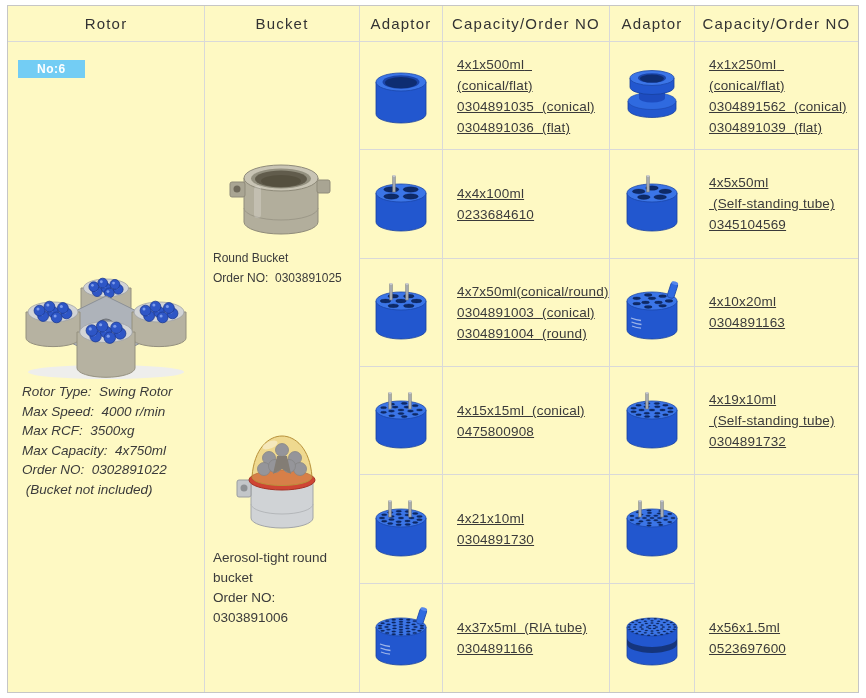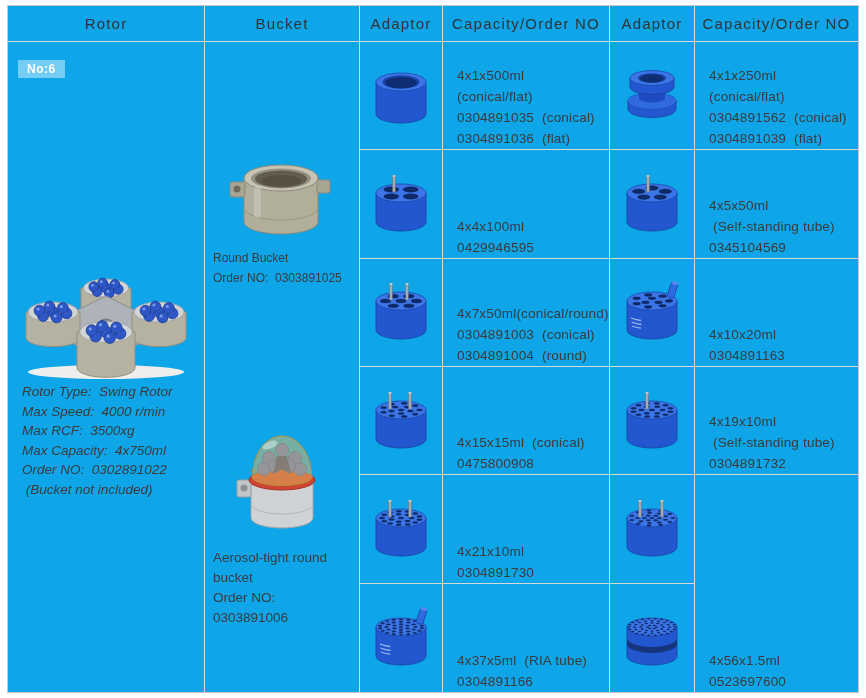--- a/index.html
+++ b/index.html
@@ -1,32 +1,32 @@
 <!DOCTYPE html>
 <html><head>
 <meta charset="utf-8">
 <style>
   html,body{margin:0;padding:0;background:#fff;}
   .page{position:relative;width:866px;height:698px;background:#ffffff;
         font-family:"Liberation Sans",sans-serif;color:#3a3a3a;overflow:hidden;}
   .table{position:absolute;left:7px;top:5px;width:852px;height:688px;
          display:grid;grid-template-columns:197px 155px 83px 167px 85px 163px;
          grid-template-rows:36px repeat(6,1fr);
-         border:1px solid #c6c6c6;box-sizing:border-box;background:#0ea5e9;}
+         border:1px solid #c6c6c6;box-sizing:border-box;background:#fef9c3;}
   .cell{border-right:1px solid #d9d9d9;border-bottom:1px solid #d9d9d9;
         box-sizing:border-box;min-width:0;position:relative;}
   .lc{border-right:none;}
   .lr{border-bottom:none;}
   .hd{display:flex;align-items:center;justify-content:center;
       font-size:15px;letter-spacing:1.2px;color:#333;}
   .ad{display:flex;align-items:center;justify-content:center;}
-  .cap{display:flex;align-items:flex-end;padding:0 6px 0 14px;}
+  .cap{display:flex;align-items:center;padding:0 6px 0 14px;text-decoration:underline;}
   .captext{font-size:13.5px;line-height:21px;white-space:pre-wrap;color:#3b3b3b;letter-spacing:0.2px;}
   .badge{position:absolute;top:18px;left:10px;color:#fff;font-weight:bold;
-         font-size:12px;padding:2px 9px;letter-spacing:0.5px;background:#73cdf4;}
+         font-size:12px;padding:2px 19px;letter-spacing:0.5px;background:#73cdf4;}
   .rotor-img{position:absolute;top:220px;left:50%;transform:translateX(-50%);}
   .rotor-specs{position:absolute;top:340px;left:14px;right:4px;
                font-size:13.5px;line-height:19.5px;white-space:pre-wrap;color:#3b3b3b;font-style:italic;}
   .bucket-img-a{position:absolute;top:106px;left:50%;transform:translateX(-50%);}
   .bucket-label-a{position:absolute;top:206px;left:8px;right:4px;
                   font-size:12px;line-height:20px;white-space:pre-wrap;color:#3b3b3b;}
   .bucket-img-b{position:absolute;top:386px;left:50%;transform:translateX(-50%);}
   .bucket-label-b{position:absolute;top:506px;left:8px;right:4px;
                   font-size:13.5px;line-height:20px;white-space:pre-wrap;color:#3b3b3b;}
   svg{display:block;}
@@ -212,21 +212,21 @@
             <ellipse cx="23.3" cy="23.5" rx="7.5" ry="2.7" fill="#0e2a68" stroke="rgba(8,22,60,0.45)" stroke-width="0.6"></ellipse>
             <ellipse cx="23.3" cy="16.5" rx="7.5" ry="2.7" fill="#0e2a68" stroke="rgba(8,22,60,0.45)" stroke-width="0.6"></ellipse>
             <ellipse cx="42.7" cy="16.5" rx="7.5" ry="2.7" fill="#0e2a68" stroke="rgba(8,22,60,0.45)" stroke-width="0.6"></ellipse>
             <rect x="24.7" y="3" width="2.6" height="16" fill="#a7abb0" stroke="#70747a" stroke-width="0.5"></rect>
             <ellipse cx="26" cy="3" rx="1.7" ry="0.9" fill="#c9ccd0"></ellipse>
           </svg>
         </div>
       </div>
     <div class="cell cap" style="grid-area:3/4">
       <div class="captext">4x4x100ml
-0429946595</div>
+0233684610</div>
       </div>
     <div class="cell ad" style="grid-area:3/5">
       <div>
           <svg width="66" height="62" viewBox="0 0 66 62">
             <path d="M8,20 L8,49 A25,9 0 0 0 58,49 L58,20 Z" fill="#2257cf" stroke="#16409f" stroke-width="0.8"></path>
             <ellipse cx="33" cy="20" rx="25" ry="9" fill="#3b75e7" stroke="#1c47ab" stroke-width="0.8"></ellipse>
             <ellipse cx="41.2" cy="24.1" rx="6.3" ry="2.3" fill="#0e2a68" stroke="rgba(8,22,60,0.45)" stroke-width="0.6"></ellipse>
             <ellipse cx="24.8" cy="24.1" rx="6.3" ry="2.3" fill="#0e2a68" stroke="rgba(8,22,60,0.45)" stroke-width="0.6"></ellipse>
             <ellipse cx="19.7" cy="18.4" rx="6.3" ry="2.3" fill="#0e2a68" stroke="rgba(8,22,60,0.45)" stroke-width="0.6"></ellipse>
             <ellipse cx="33.0" cy="15.0" rx="6.3" ry="2.3" fill="#0e2a68" stroke="rgba(8,22,60,0.45)" stroke-width="0.6"></ellipse>

